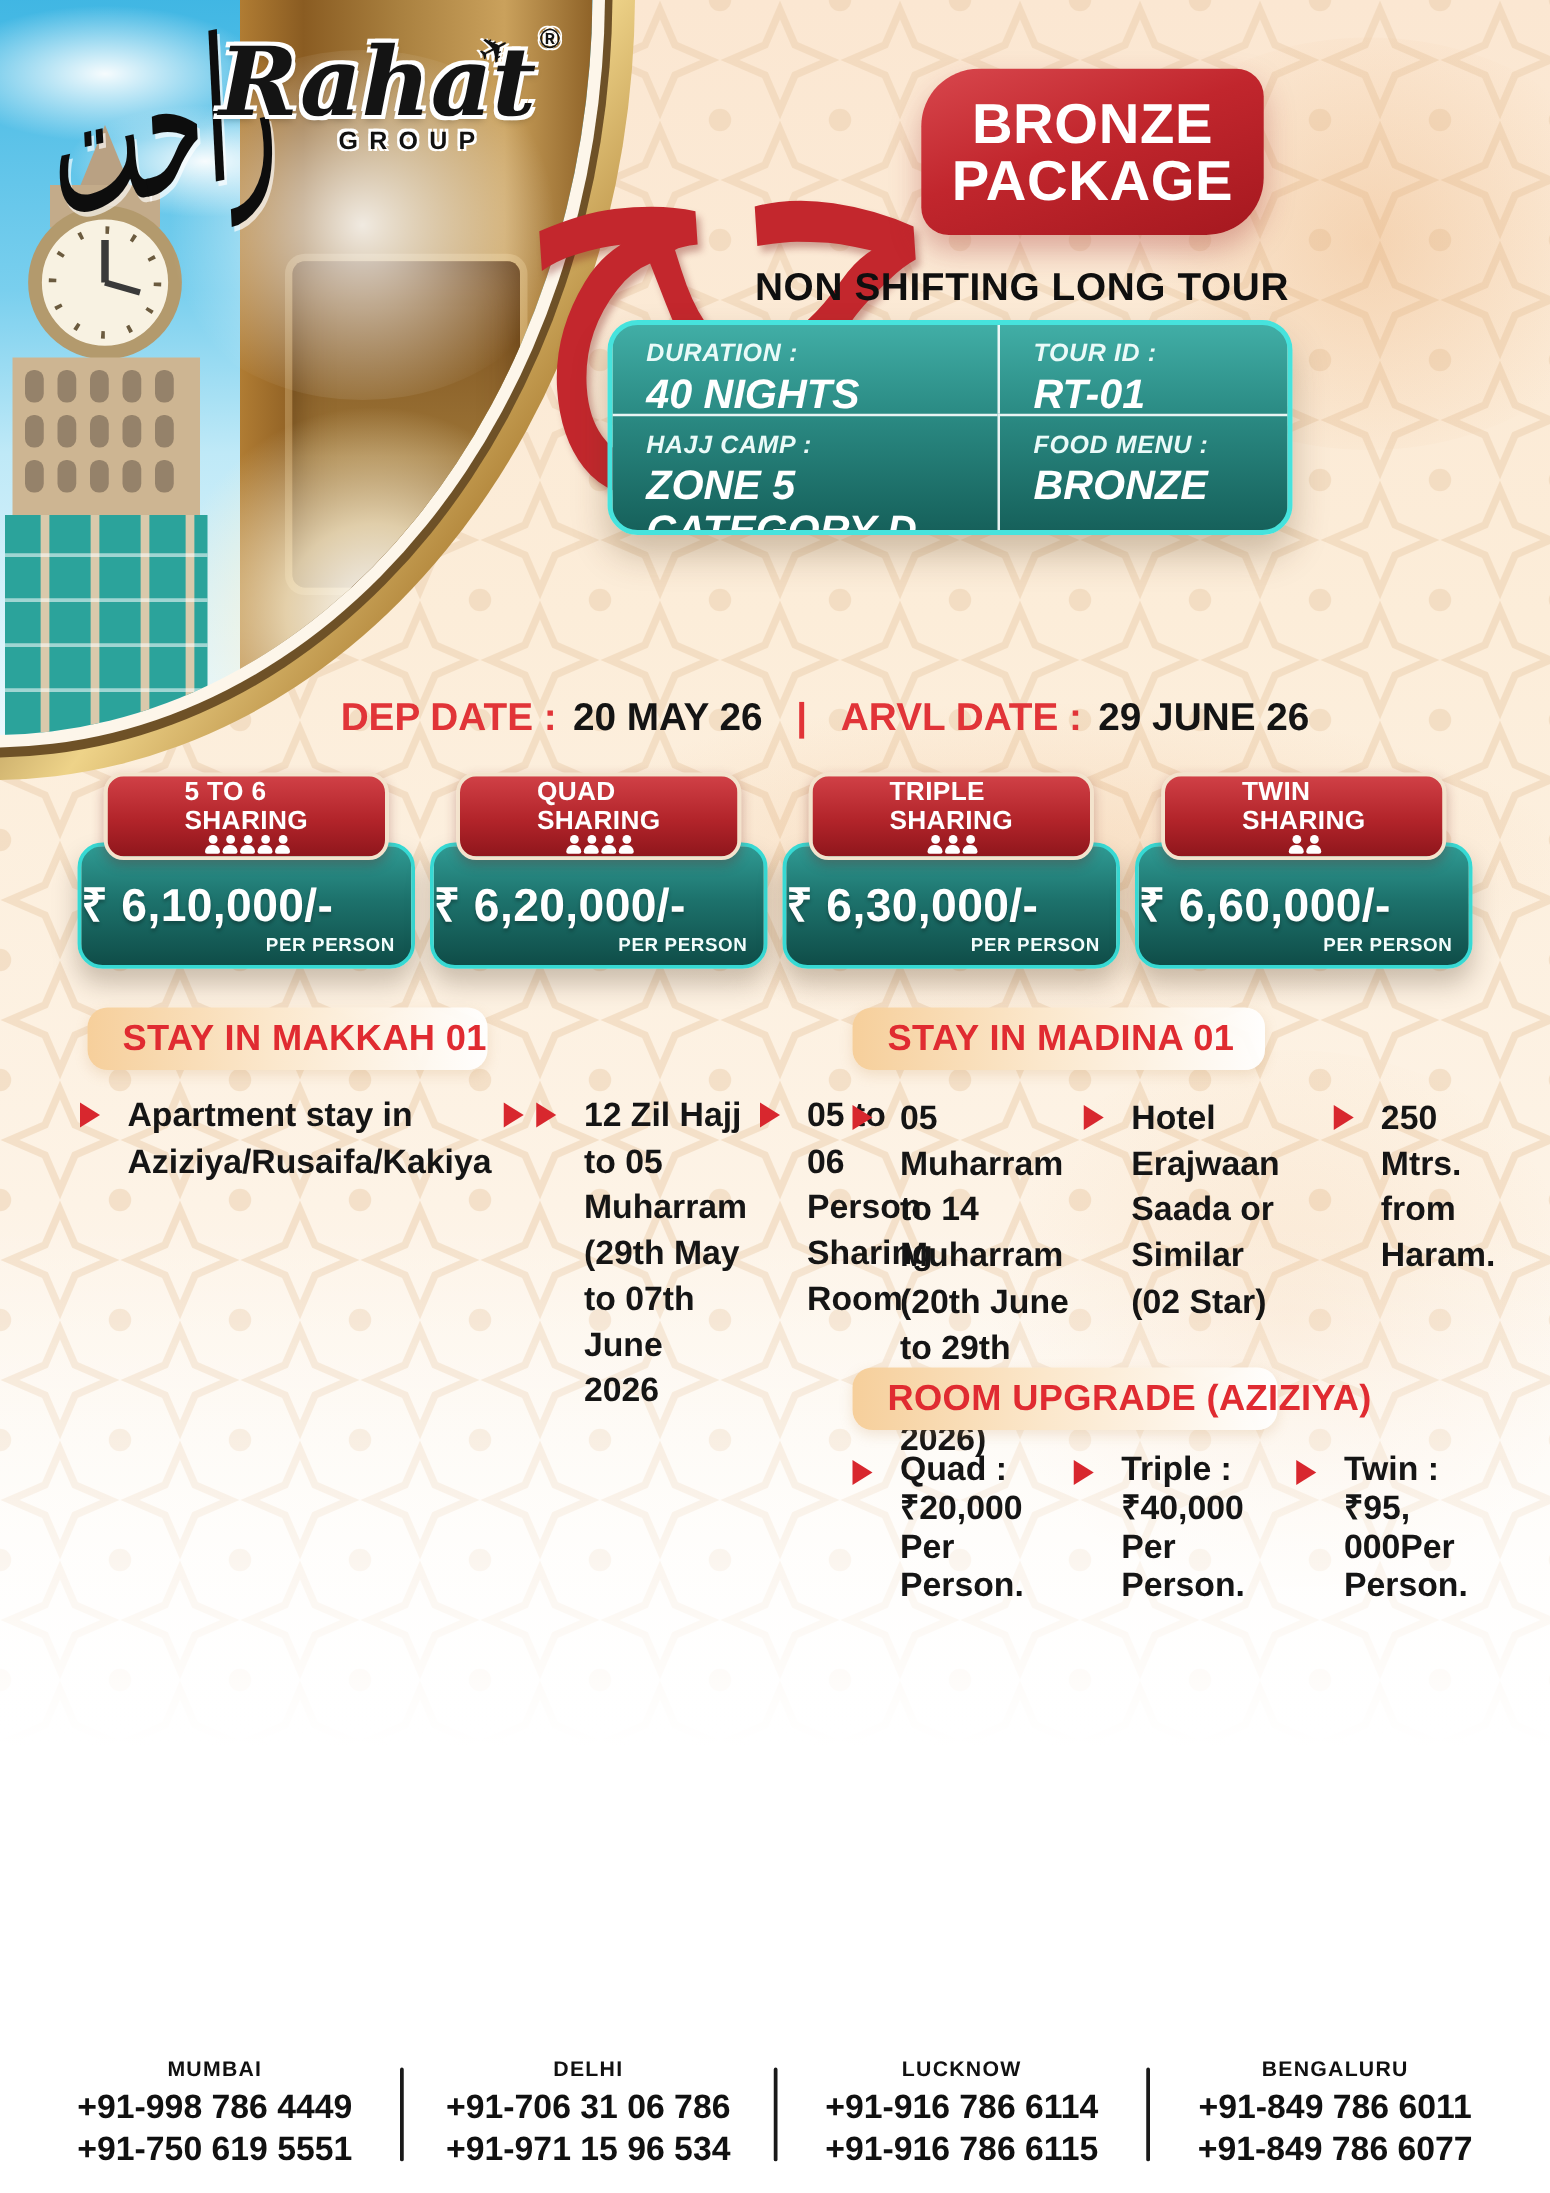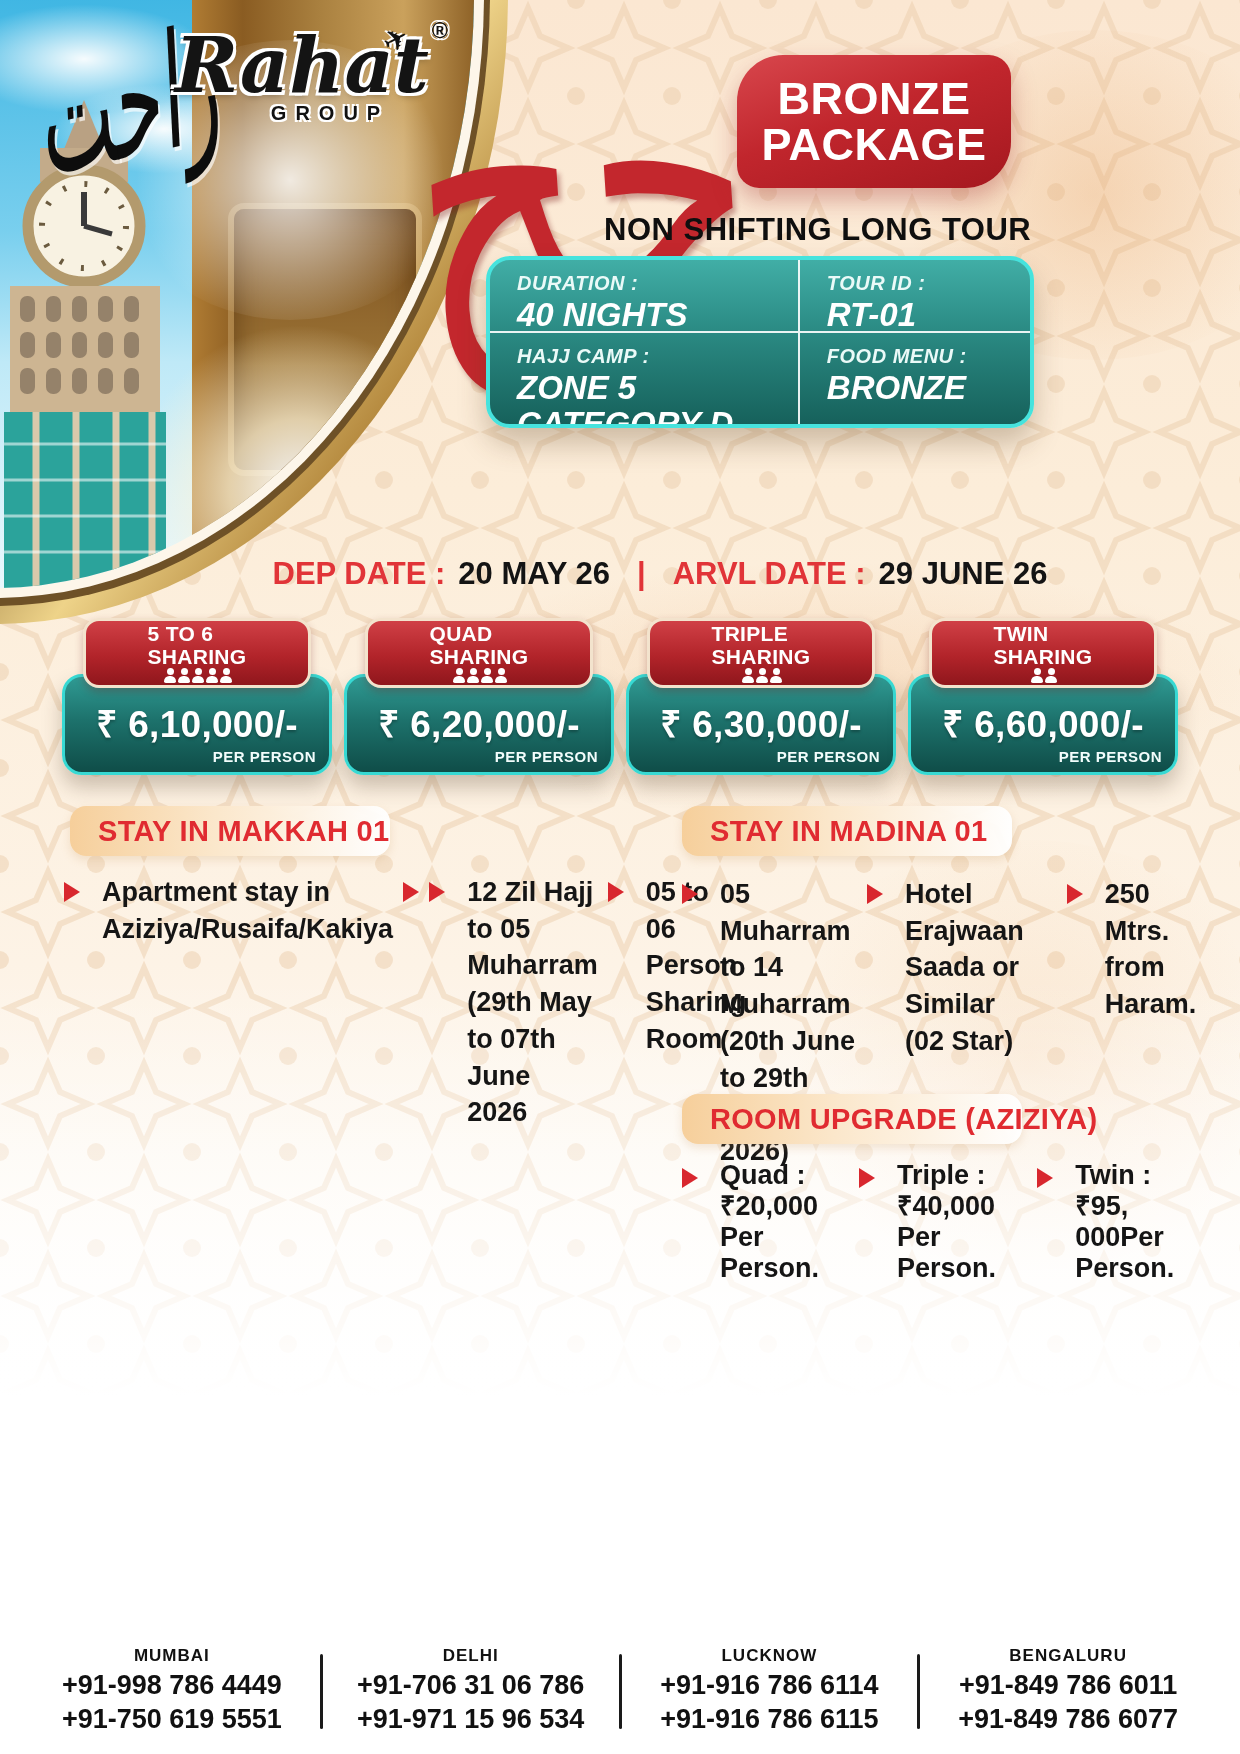--- a/index.html
+++ b/index.html
@@ -100,21 +100,21 @@
   .card-head-label { color:#fff; font-weight:bold; font-size:21px; line-height:1.08;
     white-space:pre-line; letter-spacing:.3px; }
   .persons { display:flex; align-items:flex-end; }
   .p { width:12px; height:15px; position:relative; display:inline-block; margin-left:2px; }
   .p::before { content:""; position:absolute; top:0; left:2.5px; width:7px; height:7px; border-radius:50%; background:#fff; }
   .p::after { content:""; position:absolute; bottom:0; left:0; width:12px; height:7px; border-radius:6px 6px 2px 2px; background:#fff; }
   .card-body { position:relative; z-index:1; margin-top:-14px; height:101px; border-radius:20px;
     border:3px solid #37d9d3;
     background:linear-gradient(180deg,#2f9a93 0%,#1d726c 45%,#0f4d48 100%);
     box-shadow:0 12px 20px rgba(60,40,20,.25);
-    display:flex; flex-direction:column; align-items:center; justify-content:flex-end; padding-bottom:7px; }
+    display:flex; flex-direction:column; justify-content:flex-end; padding-bottom:7px; }
   .price { font-size:37px; font-weight:bold; color:#fff; letter-spacing:.3px;
     text-shadow:0 2px 3px rgba(0,0,0,.28); }
   .per { align-self:flex-end; margin-right:13px; font-size:15px; font-weight:bold; color:#f2fdfc; letter-spacing:.5px; }
 
   
   .pill { position:absolute; z-index:4; height:50px; border-radius:16px;
     background:linear-gradient(90deg,#f6cf9b 0%,#fbe7cb 45%,rgba(255,255,255,.95) 100%);
     display:flex; align-items:center; padding:0 28px; white-space:nowrap;
     font-size:29px; font-weight:bold; color:#e02b31; letter-spacing:.3px;
     box-shadow:0 4px 10px rgba(200,150,90,.22); }

